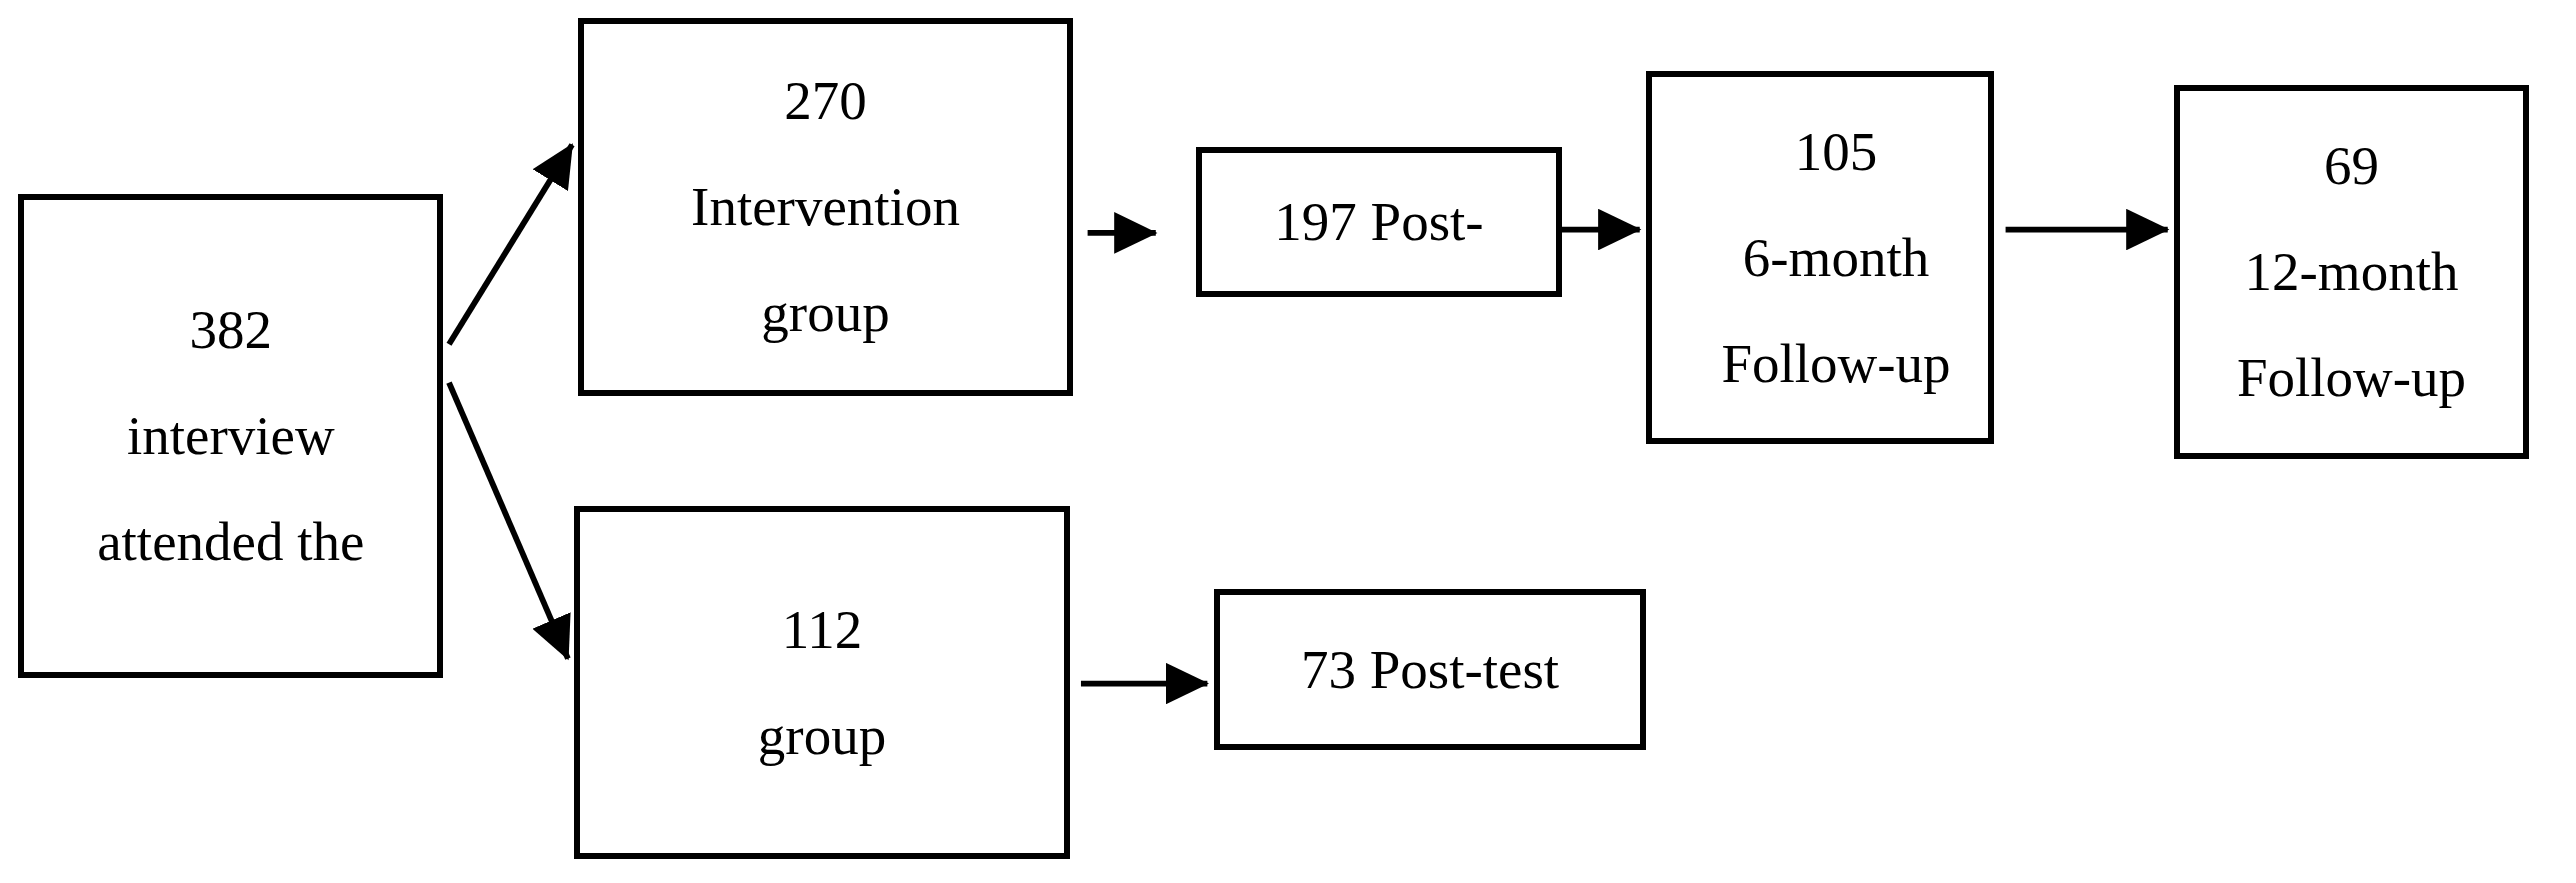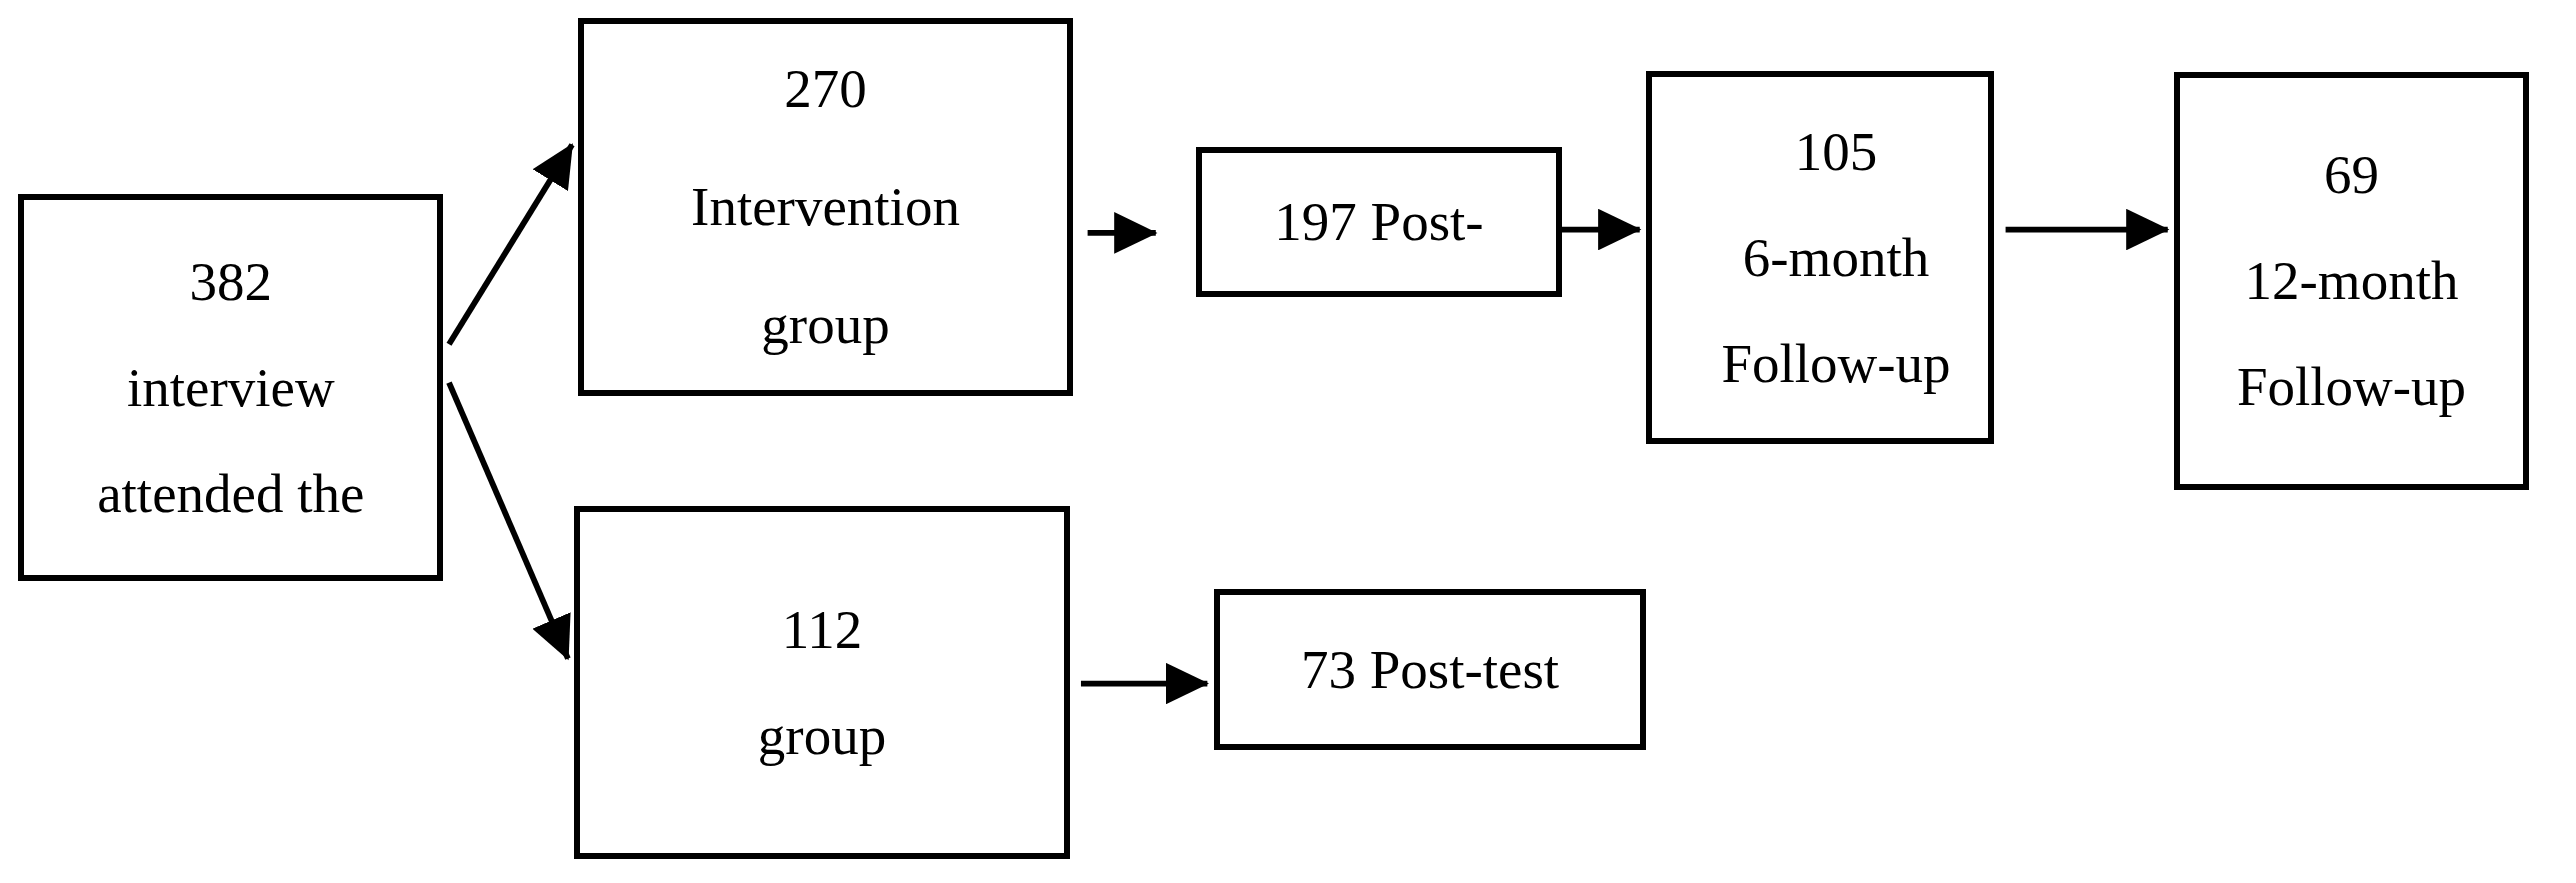--- a/index.html
+++ b/index.html
@@ -37,25 +37,25 @@
     display: flex;
     flex-direction: column;
     align-items: center;
     justify-content: center;
     text-align: center;
     font-size: 55px;
     line-height: 106px;
     white-space: nowrap;
   }
   
-  .n-attended   { left: 18.3px;   top: 194px; width: 425px; height: 387px; }
-  .n-interv     { left: 578px;  top: 18.3px;  width: 495px; height: 378px; gap: 12px; }
+  .n-attended   { left: 18.3px;   top: 194px; width: 425px; height: 484px; }
+  .n-interv     { left: 578px;  top: 18.3px;  width: 495px; height: 378px; }
   .n-ipost      { left: 1160px; top: 147px; width: 366px; height: 150px; margin-left: 36px; }
   .n-six        { left: 1646px; top: 71px;  width: 348px; height: 373px; padding-left: 32px; }
-  .n-twelve     { left: 2174px; top: 72px;  width: 355px; height: 418px; text-align: center; }
+  .n-twelve     { left: 2174px; top: 85px;  width: 355px; height: 374px; text-align: center; }
   .n-compar     { left: 574px;  top: 506px; width: 496px; height: 353px; }
   .n-cpost      { left: 1214px; top: 589px; width: 432px; height: 161px; }
 </style>
 </head>
 <body>
 
 <div class="canvas">
 
   <svg class="edges-layer" viewBox="0 0 3098 1063" xmlns="http://www.w3.org/2000/svg">
     <defs>

